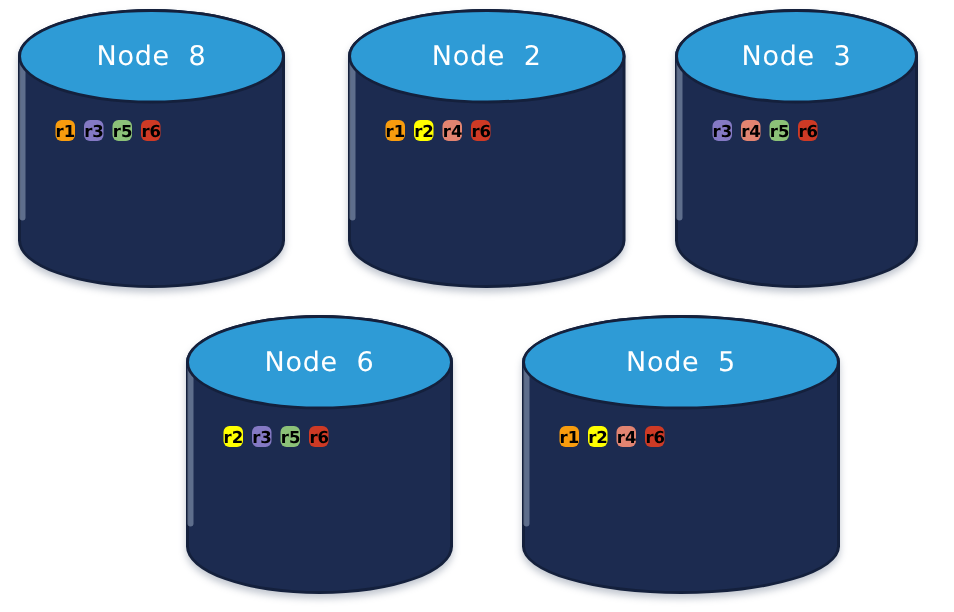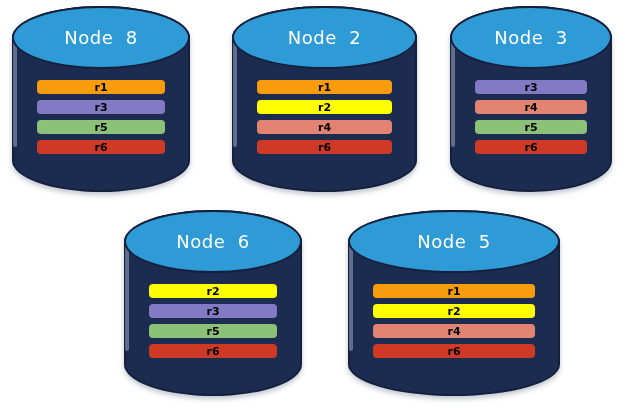--- a/index.html
+++ b/index.html
@@ -68,21 +68,21 @@
     pointer-events: none;
   }
 
   
   .replica-stack {
     position: absolute;
     left: 25px;
     right: 25px;
     top: 40%;
     display: flex;
-    flex-direction: column;
+    flex-direction: row;
     gap: 6px;
   }
   .replica-bar {
     height: 14px;
     border-radius: 4px;
     display: flex;
     align-items: center;
     justify-content: center;
     font-size: 11px;
     font-weight: bold;

